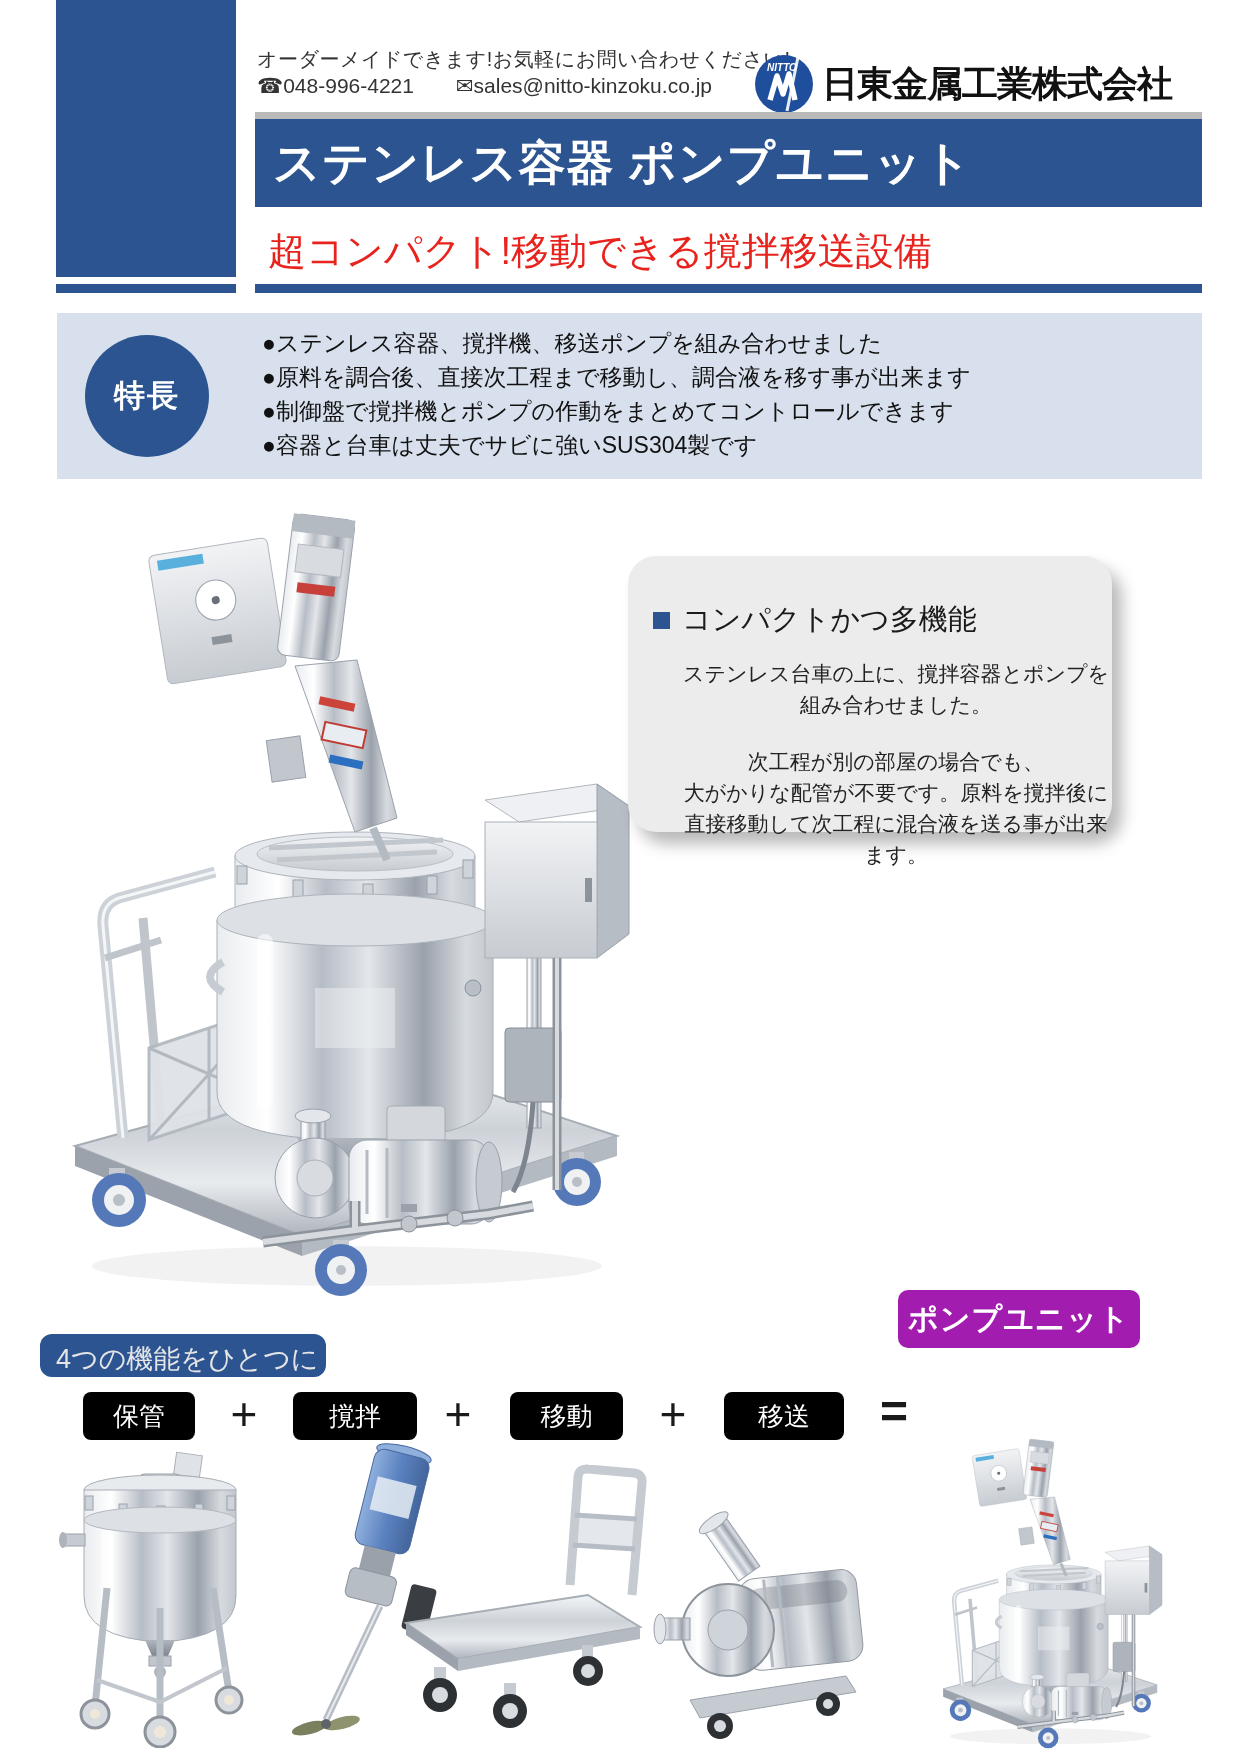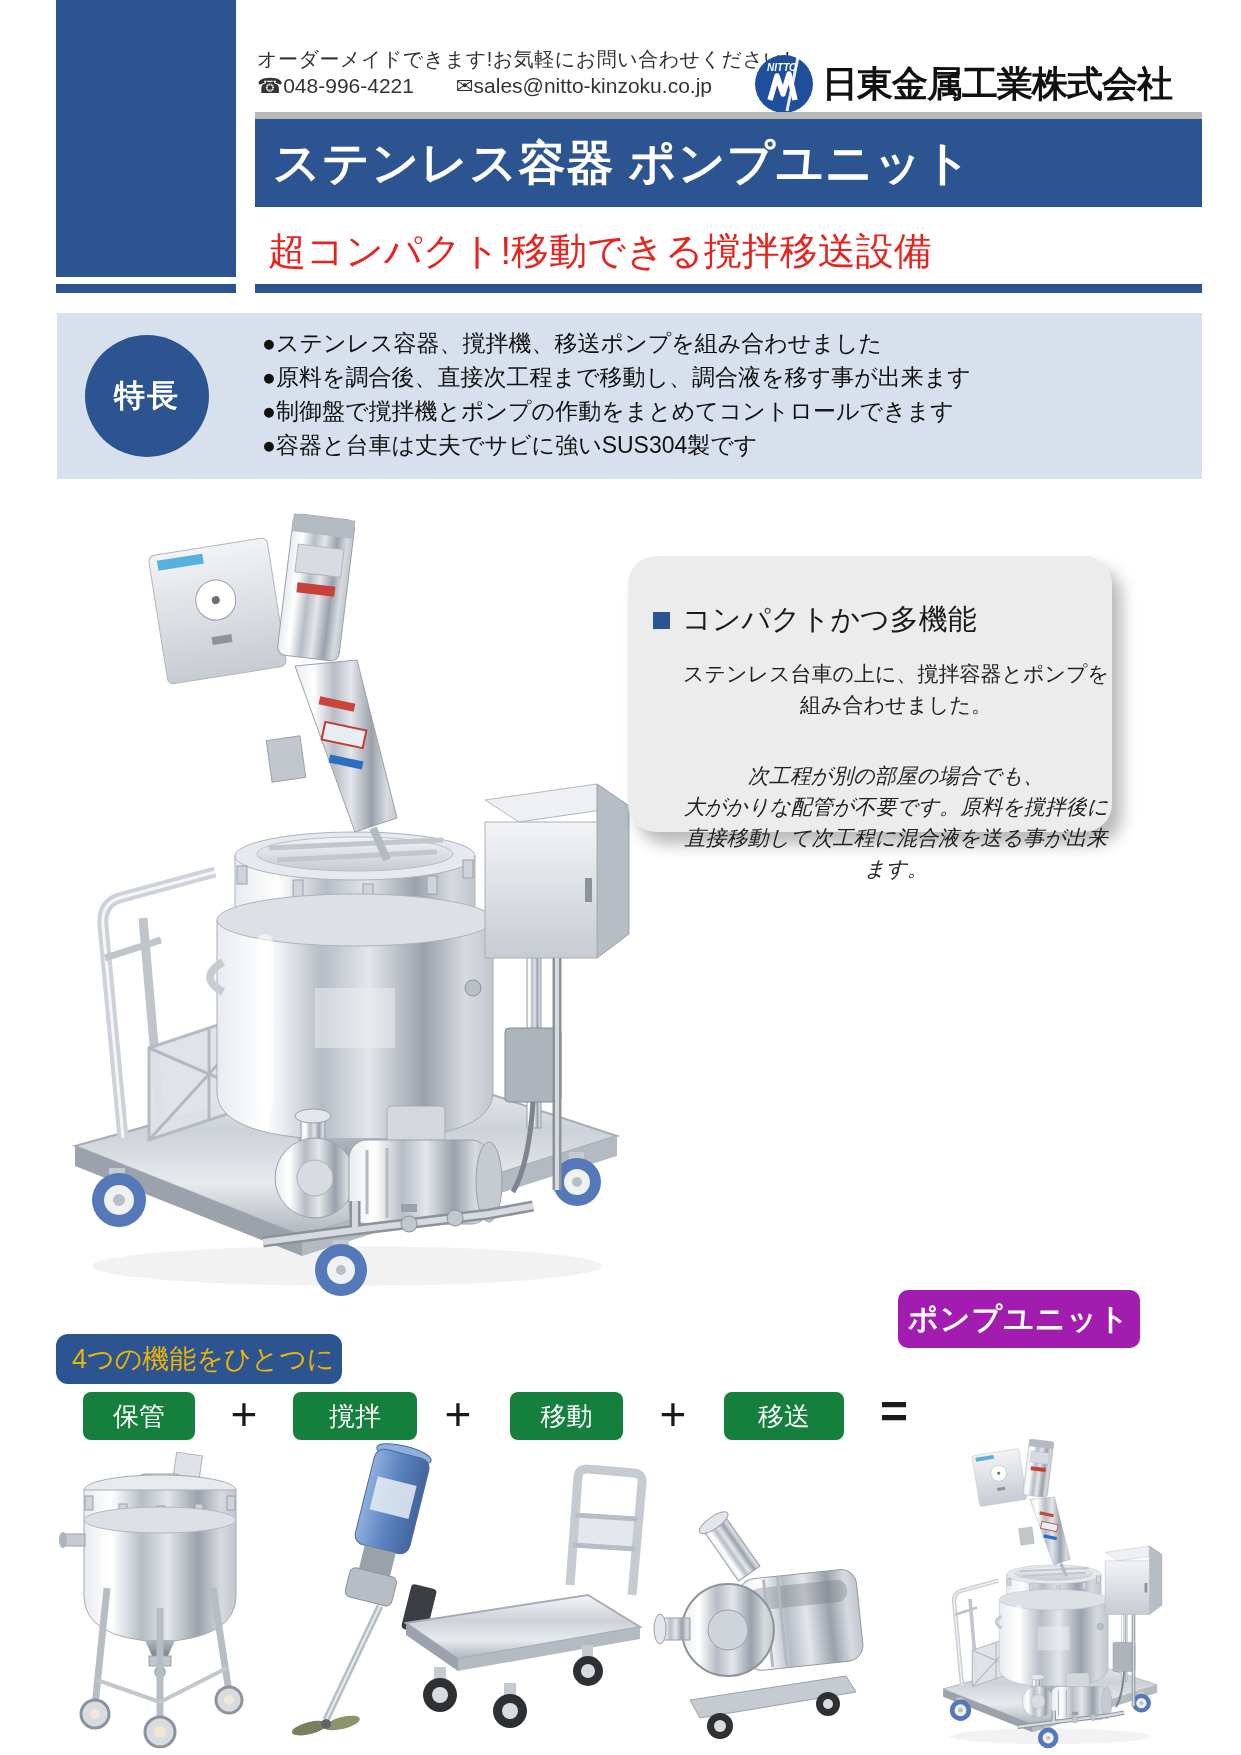--- a/index.html
+++ b/index.html
@@ -29,27 +29,27 @@
   .feat-list div{height:34px;line-height:34px;white-space:nowrap;}
   
   .infobox{width:484px;background:#ececec;border-radius:28px;
            box-shadow:10px 12px 16px rgba(0,0,0,0.28);}
   .infobox1{left:628px;top:556px;height:276px;}
   .infobox2{left:628px;top:908px;height:278px;}
   .ib-head{display:flex;align-items:center;gap:12px;margin:44px 0 0 25px;}
   .ib-square{width:17px;height:17px;background:#2b5491;flex:0 0 auto;}
   .ib-title{font-size:29px;font-weight:500;color:#1a1a1a;white-space:nowrap;}
   .ib-p{margin:18px 0 0 52px;font-size:21px;color:#222;line-height:31px;white-space:pre-line;text-align:center;}
-  .ib-p + .ib-p{margin-top:40px;font-style:italic;}
+  .ib-p + .ib-p{margin-top:26px;}
   
   .pump-badge{left:898px;top:1290px;width:242px;height:58px;background:#a21caf;border-radius:10px;
               color:#fff;font-size:30px;font-weight:700;text-align:center;line-height:58px;letter-spacing:1px;}
-  .four-badge{left:56px;top:1334px;width:286px;height:50px;border-radius:12px;
-              color:#eab308;font-size:27px;font-weight:500;line-height:50px;padding-left:16px;box-sizing:border-box;white-space:nowrap;}
-  .olabel{top:1392px;height:48px;background:#15803d;border-radius:8px;color:#fff;
+  .four-badge{left:40px;top:1334px;width:286px;height:43px;border-radius:12px;
+              color:#e5e5e5;font-size:27px;font-weight:500;line-height:50px;padding-left:16px;box-sizing:border-box;white-space:nowrap;}
+  .olabel{top:1392px;height:48px;background:#000000;border-radius:8px;color:#fff;
           font-size:26px;font-weight:500;text-align:center;line-height:48px;}
   .opsign{top:1386px;width:60px;height:56px;font-size:46px;color:#1a1a1a;text-align:center;line-height:56px;}
   .eqsign{left:862px;top:1384px;width:64px;height:56px;font-size:48px;font-weight:700;text-align:center;line-height:56px;}
   svg{display:block;}
 </style>
 </head>
 <body>
 
 <div class="page">
 

